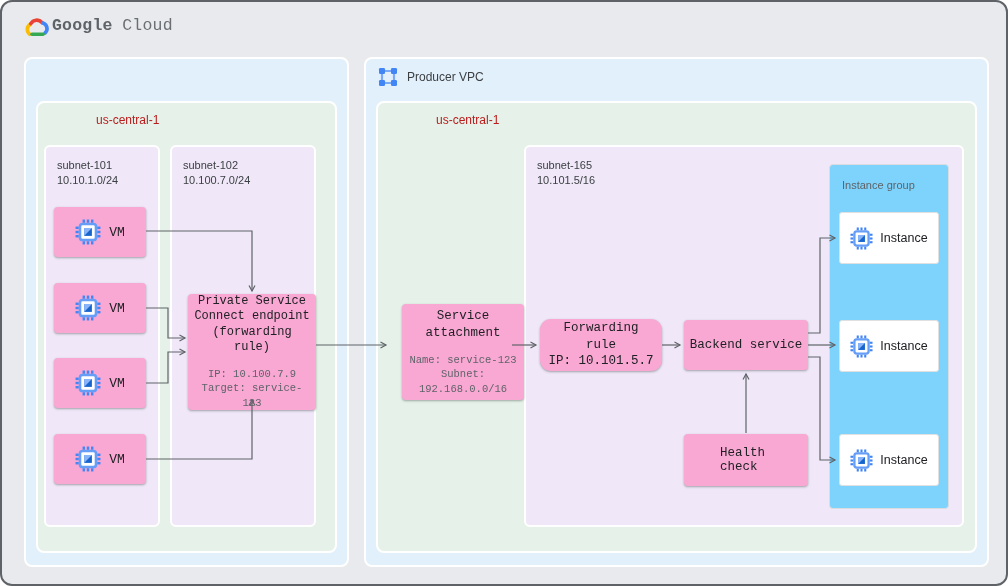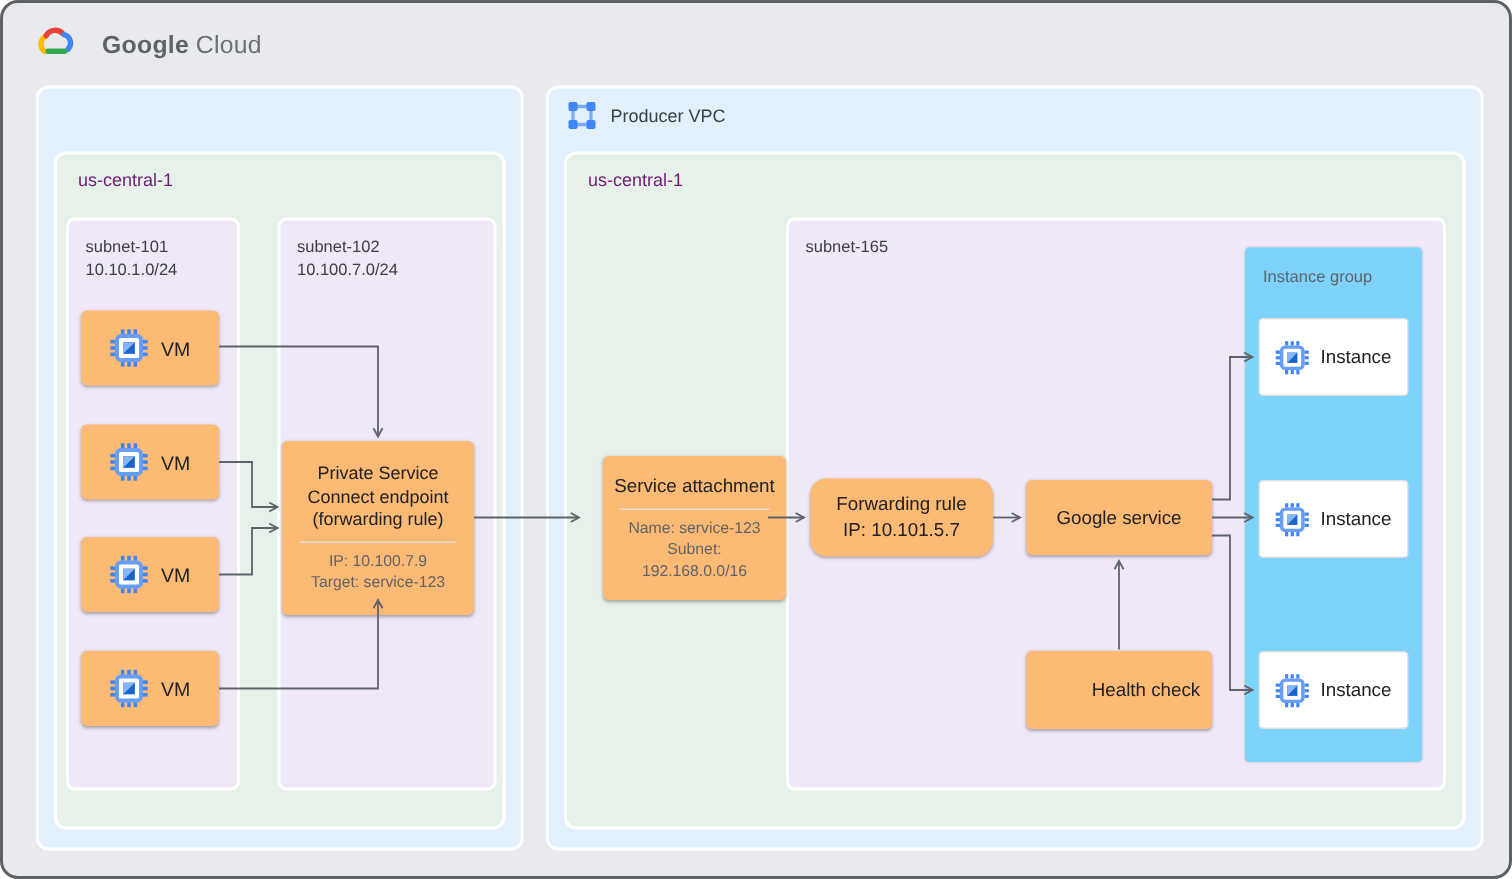--- a/index.html
+++ b/index.html
@@ -2,34 +2,34 @@
 <html><head>
 <meta charset="utf-8">
 <style>
   html,body{margin:0;padding:0;background:#fff;}
   .canvas{
     position:relative;width:1008px;height:586px;background:#E8EAED;
     font-family:"Liberation Sans","DejaVu Sans",sans-serif;
     border-radius:12px;border:2px solid #5f6368;box-sizing:border-box;overflow:hidden;
   }
   .abs{position:absolute;}
-  .logo{display:flex;align-items:flex-end;gap:16px;}
+  .logo{display:flex;align-items:flex-start;gap:0;font-family:Liberation Mono, monospace;}
   .logo-google{font-size:16.5px;font-weight:600;color:#5F6368;letter-spacing:.2px;}
   .logo-cloud{font-size:16.5px;font-weight:400;color:#6b6f73;letter-spacing:.2px;}
   .vpc{background:#E2F0FC;border:2px solid #fff;border-radius:8px;box-sizing:border-box;}
   .region{background:#E6F2E9;border:2px solid #fff;border-radius:8px;box-sizing:border-box;}
   .subnet{background:#F0E8F8;border:2px solid #fff;border-radius:6px;box-sizing:border-box;}
   .vpc-header{display:flex;align-items:center;gap:9px;font-size:12px;color:#3C4043;}
-  .zone-label{font-size:12px;color:#701a75;}
+  .zone-label{font-size:12px;color:#b91c1c;margin-left:44px;}
   .subnet-label{font-size:11px;color:#3C4043;line-height:1.4;padding:11px 0 0 11px;}
   .subnet-label span{display:block;}
   .card{
-    background:#fdba74;border-radius:4px;box-sizing:border-box;
+    background:#f9a8d4;border-radius:4px;box-sizing:border-box;
     box-shadow:0 1px 2px rgba(60,64,67,.30),0 1px 3px rgba(60,64,67,.15);
-    display:flex;align-items:center;justify-content:center;
+    display:flex;align-items:center;justify-content:center;font-family:Liberation Mono, monospace;
   }
   .vm-card{gap:8px;font-size:13px;color:#202124;}
   .stack-card{flex-direction:column;text-align:center;padding:8px 6px;}
   .card-title{font-size:12px;color:#202124;line-height:1.3;}
   .card-title-lg{font-size:12.5px;color:#202124;line-height:1.35;}
   .divider{width:86%;height:1px;background:#E0E0E0;margin:6px auto 5px auto;}
   .subtext{font-size:10.5px;color:#5F6368;line-height:1.38;}
   .plain-card{font-size:12.5px;color:#202124;}
   .group-box{background:#7dd3fc;border:1px solid #DADCE0;border-radius:4px;box-sizing:border-box;}
   .group-label{font-size:11px;color:#5F6368;padding:14px 0 0 12px;}
@@ -72,21 +72,21 @@
   <div class="abs region" style="left:34px;top:99px;width:301px;height:452px;"></div>
   <div class="abs zone-label" style="left:50px;top:111px;">us-central-1</div>
 
   <div class="abs subnet" style="left:42px;top:143px;width:116px;height:382px;">
     <div class="subnet-label">
       <span>subnet-101</span>
       <span>10.10.1.0/24</span>
     </div>
   </div>
 
-  <div class="abs subnet" style="left:183px;top:143px;width:146px;height:382px;">
+  <div class="abs subnet" style="left:168px;top:143px;width:146px;height:382px;">
     <div class="subnet-label">
       <span>subnet-102</span>
       <span>10.100.7.0/24</span>
     </div>
   </div>
 
   <div class="abs card vm-card" style="left:52px;top:205px;width:92px;height:50px;">
     <svg width="26" height="26" viewBox="0 0 24 24">
       <g fill="#4285F4">
           <rect x="7" y="0.5" width="2.2" height="3"></rect>
@@ -193,38 +193,39 @@
     </svg>
     <span>Producer VPC</span>
   </div>
 
   <div class="abs region" style="left:374px;top:99px;width:601px;height:452px;"></div>
   <div class="abs zone-label" style="left:390px;top:111px;">us-central-1</div>
 
   <div class="abs subnet" style="left:522px;top:143px;width:440px;height:382px;">
     <div class="subnet-label">
       <span>subnet-165</span>
+      <span>10.101.5/16</span>
     </div>
   </div>
 
   <div class="abs card stack-card" style="left:400px;top:302px;width:122px;height:96px;">
     <div class="card-title-lg">Service attachment</div>
     <div class="divider" style="width:100px;"></div>
     <div class="subtext">Name: service-123</div>
     <div class="subtext">Subnet:</div>
     <div class="subtext">192.168.0.0/16</div>
   </div>
 
   <div class="abs card stack-card" style="left:538px;top:317px;width:122px;height:52px;border-radius:11px;">
     <div class="card-title-lg">Forwarding rule</div>
     <div class="card-title-lg">IP: 10.101.5.7</div>
   </div>
 
   <div class="abs card plain-card" style="left:682px;top:318px;width:124px;height:50px;">
-    <span>Google service</span>
+    <span>Backend service</span>
   </div>
 
   <div class="abs card plain-card" style="left:682px;top:432px;width:124px;height:52px;padding-left:36px;">
     <span>Health check</span>
   </div>
 
   <div class="abs group-box" style="left:827px;top:162px;width:120px;height:345px;">
     <div class="group-label">Instance group</div>
   </div>
 

